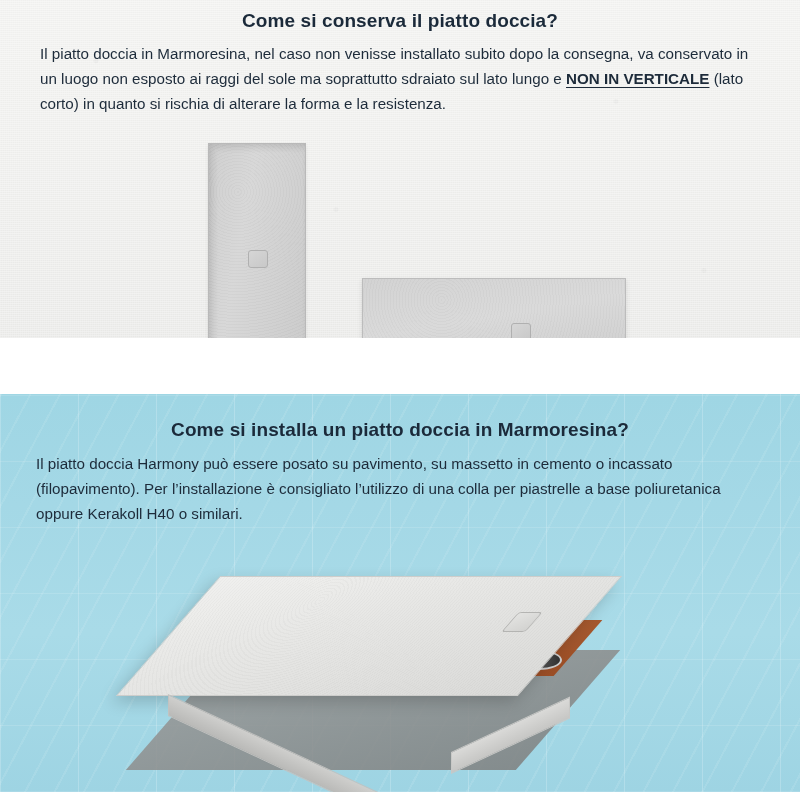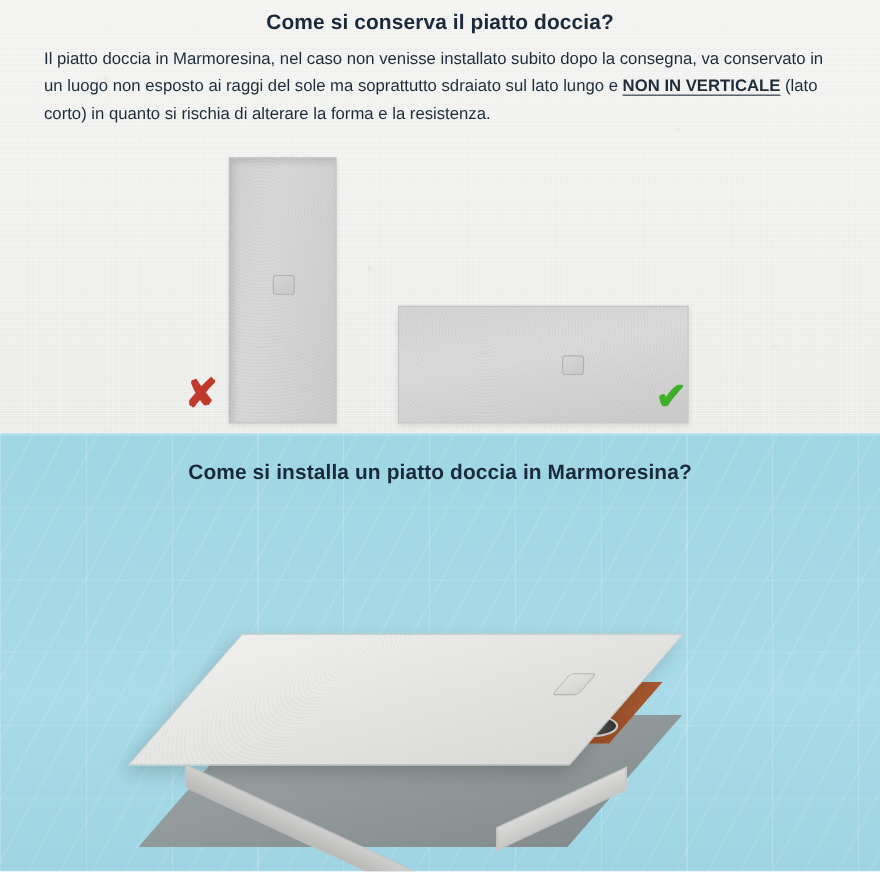--- a/index.html
+++ b/index.html
@@ -17,21 +17,21 @@
     position: relative;
     width: 800px;
     height: 800px;
   }
 
   
   .panel-top {
     position: absolute;
     left: 0; top: 0;
     width: 800px;
-    height: 394px;
+    height: 338px;
     background:
       radial-gradient(circle at 12% 18%, rgba(0,0,0,0.035) 0 2px, rgba(0,0,0,0) 3px),
       radial-gradient(circle at 42% 62%, rgba(0,0,0,0.03) 0 2px, rgba(0,0,0,0) 3px),
       radial-gradient(circle at 77% 30%, rgba(0,0,0,0.03) 0 2px, rgba(0,0,0,0) 3px),
       radial-gradient(circle at 88% 80%, rgba(0,0,0,0.03) 0 2px, rgba(0,0,0,0) 3px),
       linear-gradient(180deg, #f3f3f1 0%, #efefed 55%, #ebebe9 100%);
     overflow: hidden;
   }
   .noise {
     position: absolute;
@@ -237,20 +237,21 @@
 
     <div class="mark mark-x">✘</div>
     <div class="mark mark-check">✔</div>
   </div>
 
   <div class="panel-bottom">
     <div class="tile-lines"></div>
 
     <div class="bottom-copy">
       <div class="heading">Come si installa un piatto doccia in Marmoresina?</div>
+      <div class="body-text">Il piatto doccia Harmony può essere posato su pavimento, su massetto in cemento o incassato (filopavimento). Per l’installazione è consigliato l’utilizzo di una colla per piastrelle a base poliuretanica oppure Kerakoll H40 o similari.</div>
     </div>
 
     <div class="iso">
       <div class="floor-shadow"></div>
       <div class="screed"></div>
       <div class="pipe"></div>
       <div class="tray-iso-top">
         <div class="grain"></div>
       </div>
       <div class="drain-iso"></div>

